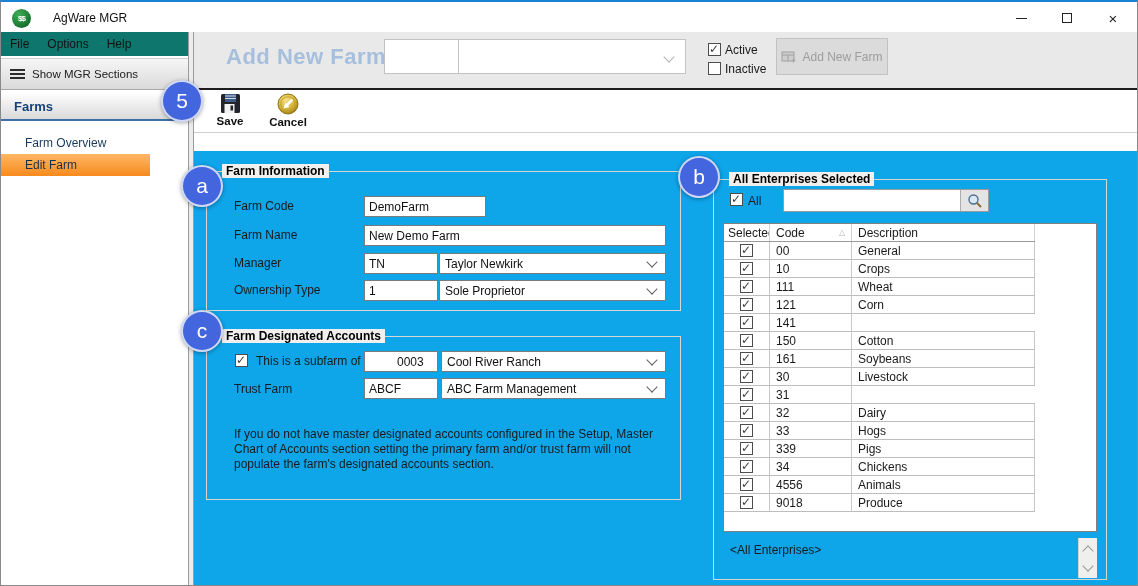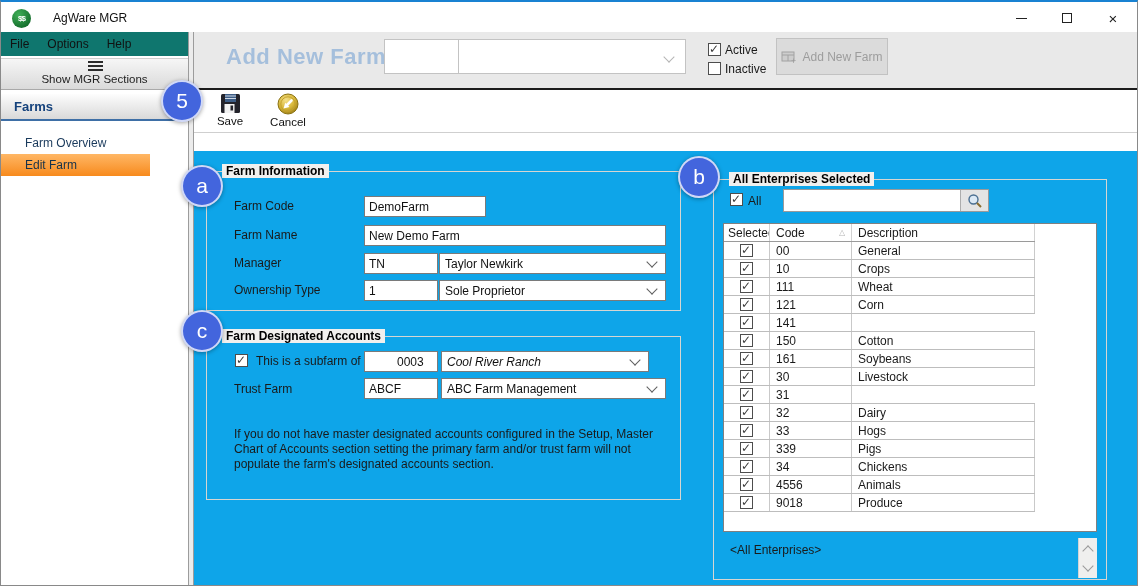--- a/index.html
+++ b/index.html
@@ -21,21 +21,21 @@
   .glyph-close { font-size:15px; line-height:1; }
 
   
   .menubar { position:absolute; left:0; top:30px; width:188px; height:24px; background:#0f766e; display:flex; align-items:center;text-align:center; }
   .menu-item { padding:0 9px; font-size:12px; color:#111; }
 
   
   .sidebar { position:absolute; left:0; top:54px; width:187px; height:530px; background:#fff; }
   .mgr-toggle { position:absolute; left:0; top:2px; width:187px; height:32px;
                 background:linear-gradient(#f6f6f6,#dadada); border-top:1px solid #cfcfcf; border-bottom:1px solid #a9a9a9;
-                display:flex; align-items:center;flex-direction:column; }
+                display:flex; align-items:center; }
   .hamburger { width:15px; margin:0 7px 0 9px; }
   .hamburger div { height:2px; background:#2b2b2b; margin:2px 0; }
   .mgr-toggle span { font-size:11.5px; color:#222; }
   .farms-header { position:absolute; left:0; top:38px; width:187px; height:27px;
                   background:linear-gradient(#fdfdfd,#d9d9d9); border-bottom:2px solid #3e6fa6;
                   display:flex; align-items:center; }
   .farms-header span { font-weight:bold; font-size:13px; color:#15427c; padding-left:13px; }
   .side-item { position:absolute; left:0; width:149px; height:22px; display:flex; align-items:center; font-size:12px; color:#1a3a5c; }
   .side-item .lbl { padding-left:24px; }
   .side-item.active { background:linear-gradient(#ffb765,#f78a1d); color:#16324a; }
@@ -53,21 +53,21 @@
   .hdr-checkrow span { margin-left:4px; }
   .add-btn { position:absolute; left:582px; top:6px; width:112px; height:37px; background:#dbdbdb; border:1px solid #c2c2c2;
              display:flex; align-items:center; justify-content:center; color:#9d9d9d; }
   .add-btn svg { margin-right:5px; }
 
   .dark-rule { position:absolute; left:193px; top:86px; width:945px; height:2px; background:#1c1c1c; }
 
   
   .toolbar { position:absolute; left:193px; top:88px; width:945px; height:43px; background:#fff; border-bottom:1px solid #cfcfcf; display:flex; }
   .tool { margin-left:14px; margin-top:3px; width:44px; display:flex; flex-direction:column; align-items:center; }
-  .tool .cap { font-size:11.5px; color:#111; margin-top:1px; }
+  .tool .cap { font-size:11.5px; color:#111; margin-top:1px;font-weight:bold; }
 
   
   .content { position:absolute; left:193px; top:149px; width:945px; height:453px; background:#0ea5e9; }
 
   .groupbox { position:absolute; border:1px solid #d6d6d2; }
   .group-label { position:absolute; top:-8px; left:15px; background:#f1f0ee; padding:0 4px; font-weight:bold; font-size:12px; color:#000; }
 
   .f-label { position:absolute; font-size:12px; color:#1a1a1a; }
   .tbox { position:absolute; height:21px; background:#fff; border:1px solid #7a7a7a; font-size:12px; padding:2px 4px;
           font-family:"Liberation Sans","DejaVu Sans",sans-serif; color:#111; }
@@ -234,21 +234,21 @@
       <span class="val">Sole Proprietor</span>
       <span class="chev"></span>
     </div>
 
     <div class="groupbox" style="left:12px; top:185px; width:475px; height:164px;">
       <span class="group-label">Farm Designated Accounts</span>
     </div>
     <span class="cb checked" style="position:absolute; left:41px; top:203px;"></span>
     <span class="f-label" style="left:62px; top:203px;">This is a subfarm of</span>
     <input class="tbox" style="left: 170px; top: 200px; width: 74px; padding-left: 32px;" value="0003">
-    <div class="combo" style="left:247px; top:200px; width:208px;font-style:italic;">
+    <div class="combo" style="left:247px; top:200px; width:225px;">
       <span class="val">Cool River Ranch</span>
       <span class="chev"></span>
     </div>
     <span class="f-label" style="left:40px; top:231px;">Trust Farm</span>
     <input class="tbox" style="left: 170px; top: 227px; width: 74px;" value="ABCF">
     <div class="combo" style="left:247px; top:227px; width:225px;">
       <span class="val">ABC Farm Management</span>
       <span class="chev"></span>
     </div>
     <div class="note" style="left:40px; top:276px; width:438px;">If you do not have master designated accounts configured in the Setup, Master Chart of Accounts section setting the primary farm and/or trust farm will not populate the farm's designated accounts section.</div>

